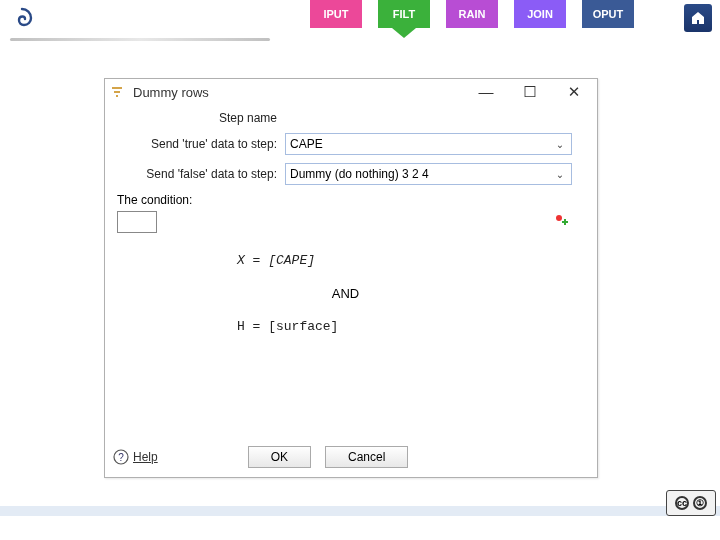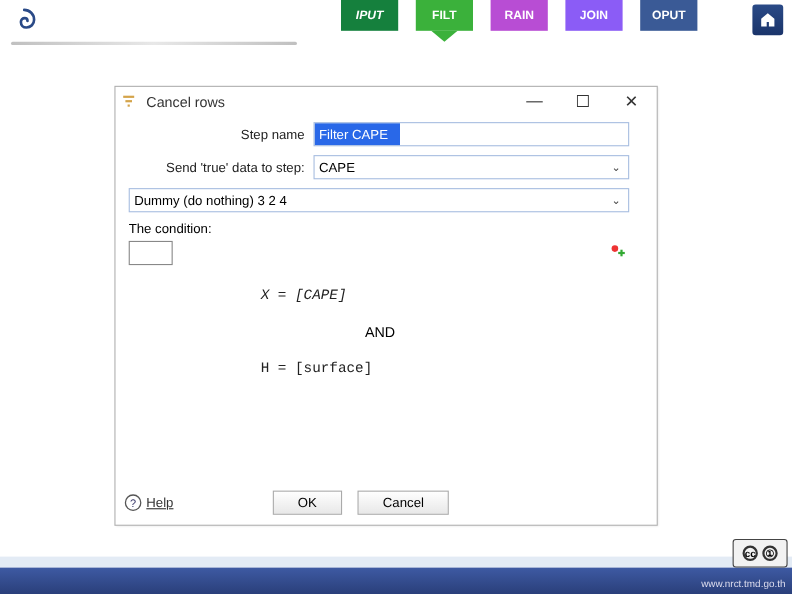--- a/index.html
+++ b/index.html
@@ -26,21 +26,21 @@
     height: 28px;
     display: flex;
     align-items: center;
     justify-content: center;
     color: #fff;
     font-size: 11px;
     font-weight: bold;
     position: relative;
     cursor: pointer;
   }
-  .tab.iput { background: #15803d; font-style: italic; }
+  .tab.iput { background: #ec4899; }
   .tab.filt { background: #3bb13b; }
   .tab.rain { background: #b84dd4; }
   .tab.join { background: #8b5cf6; }
   .tab.oput { background: #3a5a96; }
   .tab.filt::after {
     content: "";
     position: absolute;
     bottom: -10px;
     left: 50%;
     transform: translateX(-50%);
@@ -296,47 +296,45 @@
 </div>
 <div class="title-rule"></div>
 
 <div class="dialog">
   <div class="dialog-titlebar">
     <svg width="16" height="14" viewBox="0 0 16 14">
       <rect x="1" y="2" width="10" height="2" fill="#d4a44a"></rect>
       <rect x="3" y="6" width="6" height="2" fill="#d4a44a"></rect>
       <rect x="5" y="10" width="2" height="2" fill="#d4a44a"></rect>
     </svg>
-    <span style="margin-left:6px">Cancel rows</span>
+    <span style="margin-left:6px">Dummy rows</span>
     <div class="win-controls">
       <div class="win-btn">—</div>
       <div class="win-btn">☐</div>
       <div class="win-btn">✕</div>
     </div>
   </div>
 
   <div class="dialog-body">
     <div class="form-row step-name">
       <label>Step name</label>
-      <div class="input-wrap">
-        <input type="text" style="color: rgb(255, 255, 255); background: linear-gradient(90deg, rgb(41, 104, 232) 0px, rgb(41, 104, 232) 78px, rgb(255, 255, 255) 78px);" value="Filter CAPE">
-      </div>
     </div>
 
     <div class="form-row">
       <label>Send 'true' data to step:</label>
       <div class="input-wrap">
         <div class="combo">
           <span>CAPE</span>
           <span class="dd">⌄</span>
         </div>
       </div>
     </div>
 
     <div class="form-row">
+      <label>Send 'false' data to step:</label>
       <div class="input-wrap">
         <div class="combo">
           <span>Dummy (do nothing) 3 2 4</span>
           <span class="dd">⌄</span>
         </div>
       </div>
     </div>
 
     <div class="condition-label">The condition:</div>
     <div class="condition-area">
@@ -365,20 +363,17 @@
     </div>
     <div class="btn-row">
       <button class="btn">OK</button>
       <button class="btn">Cancel</button>
     </div>
   </div>
 </div>
 
 <div class="bottom-bar">
   <div class="stripe1"></div>
-  <div class="stripe2">
-    <span class="url-text">www.nrct.tmd.go.th</span>
-  </div>
   <div class="cc-badge">
     <span class="c">cc</span>
       <span class="c">①</span>
   </div>
 </div>
 
 </body></html>

